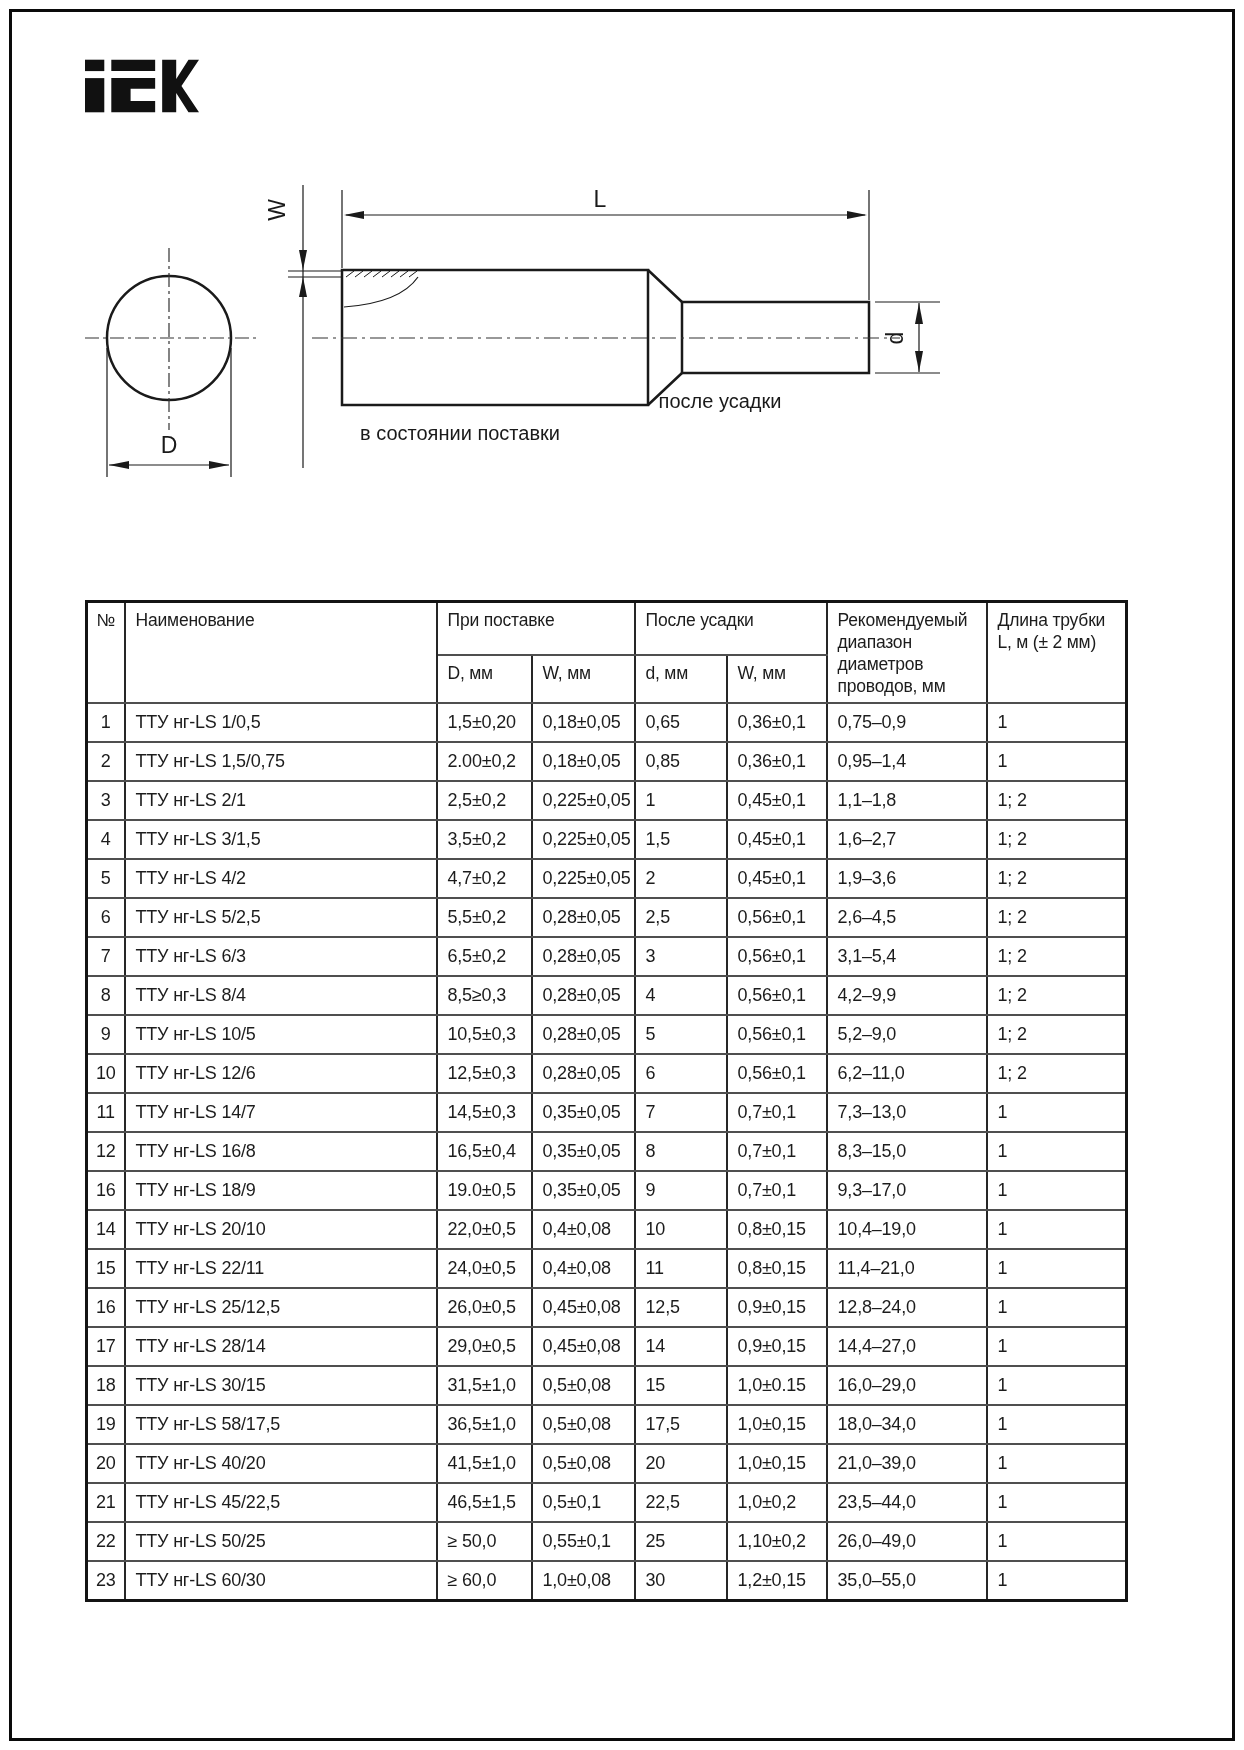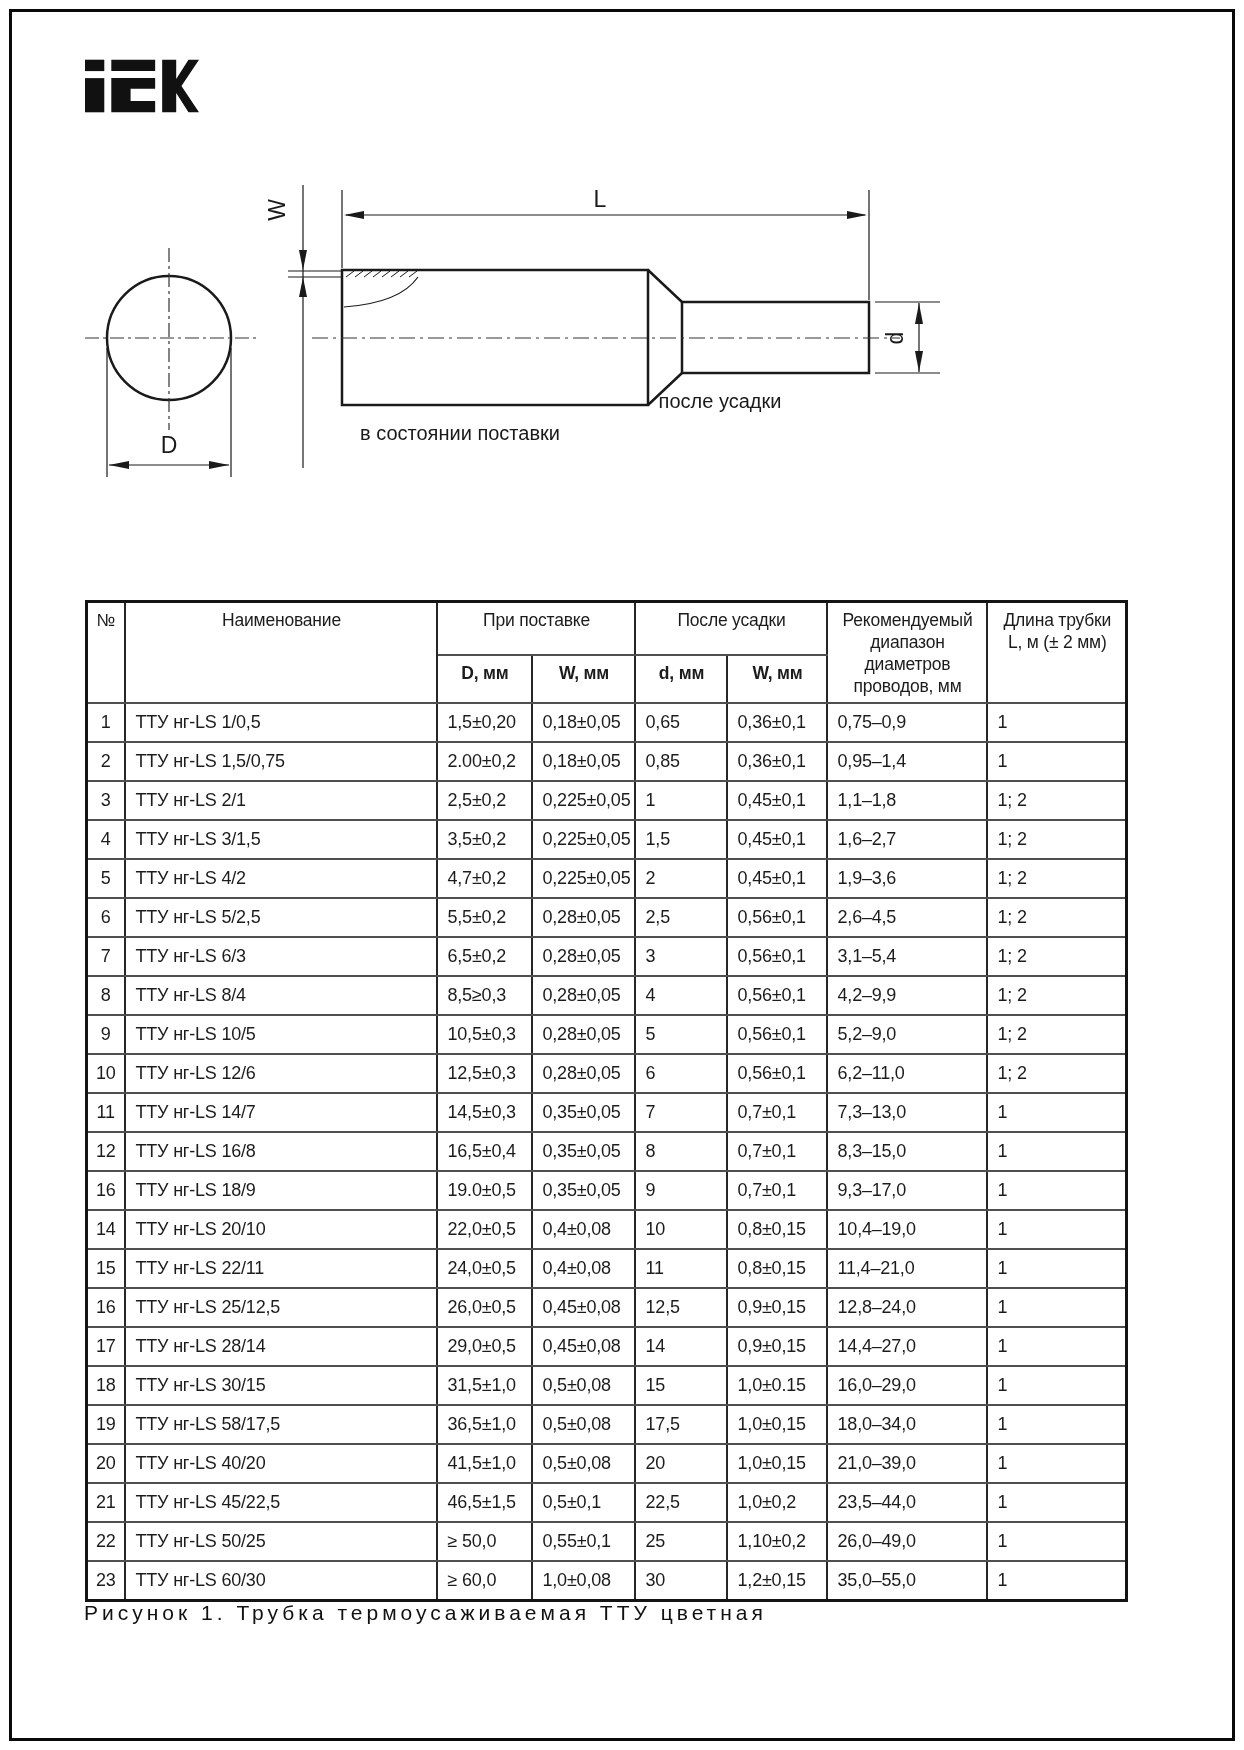--- a/index.html
+++ b/index.html
@@ -22,23 +22,23 @@
     border-collapse:collapse; table-layout:fixed;
     font-size:18px; color:#1c1c1c;
     border:3px solid #141414;
   }
   .spec th, .spec td {
     border-left:2px solid #262626; border-right:2px solid #262626;
     border-top:2px solid #4f4f4f; border-bottom:2px solid #4f4f4f;
     font-weight:normal; text-align:left; letter-spacing:-0.2px;
     overflow:hidden; white-space:normal;
   }
-  .spec thead th { vertical-align:top; padding:7px 8px 4px 10px; line-height:1.25; font-size:17.5px;text-align:center; }
+  .spec thead th { vertical-align:top; padding:7px 8px 4px 10px; line-height:1.25; font-size:17.5px; }
   .spec thead tr.group-row th { height:31px; }
-  .spec thead tr.sub-row th { height:27px;font-weight:bold; }
+  .spec thead tr.sub-row th { height:27px; }
   .spec td { height:33px; padding:2px 6px 2px 10px; vertical-align:middle; }
   .spec td.c-num { text-align:center; padding:2px 2px; }
   .spec th.h-num { text-align:center; padding-left:4px; padding-right:4px; }
 
   .caption {
     position:absolute; left:84px; top:1601px;
     font-size:21px; letter-spacing:4px; color:#111;
   }
 </style>
 </head>
@@ -367,14 +367,13 @@
       <td>≥ 60,0</td>
       <td>1,0±0,08</td>
       <td>30</td>
       <td>1,2±0,15</td>
       <td>35,0–55,0</td>
       <td>1</td>
     </tr>
       </tbody>
   </table>
 
-  <div class="caption">Рисунок 1. Трубка термоусаживаемая ТТУ цветная</div>
 </div>
 
 </body></html>

